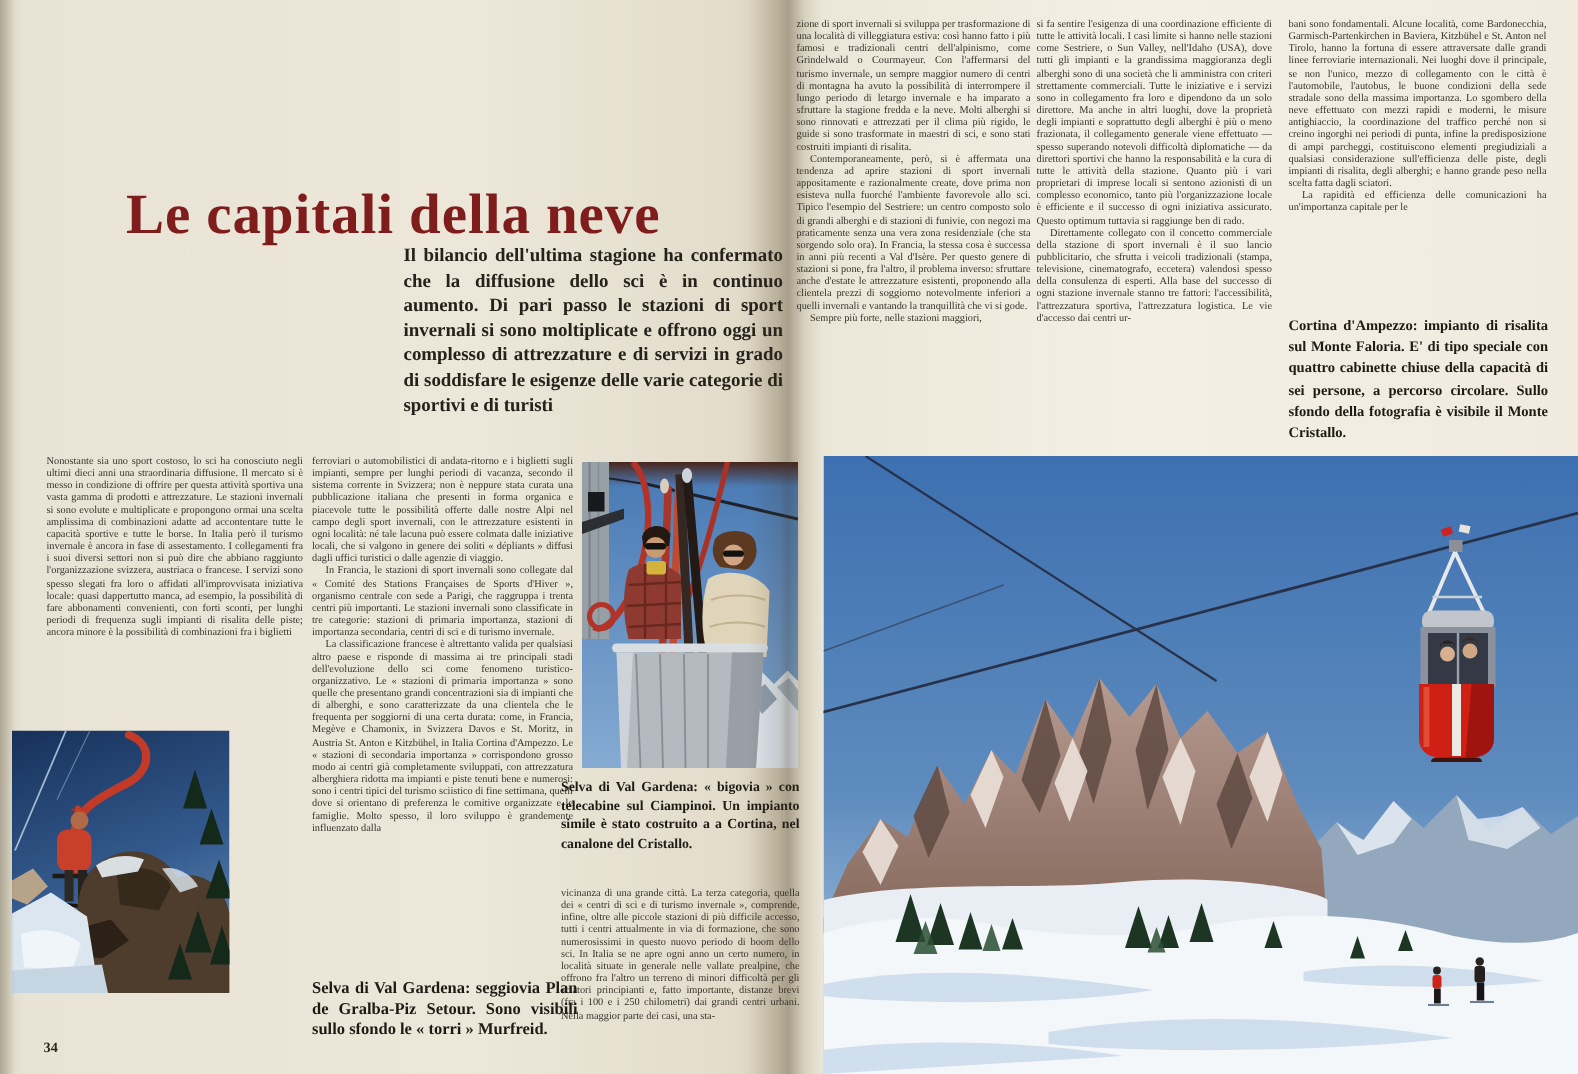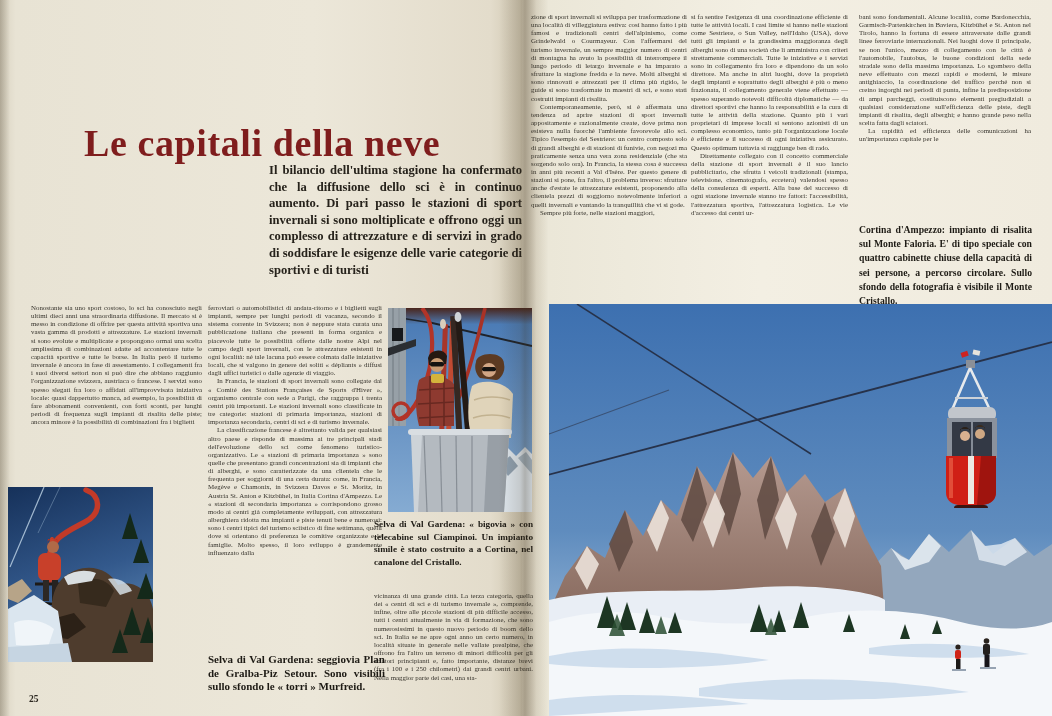--- a/index.html
+++ b/index.html
@@ -39,21 +39,21 @@
   #col2{left:208px;top:304px;width:174px;height:344px;}
   #col3{left:374px;top:592px;width:159px;height:122px;}
   #col4{left:531px;top:13px;width:156px;height:289px;}
   #col5{left:691px;top:13px;width:157px;height:289px;}
   #col6{left:859px;top:13px;width:172px;height:198px;}
   .caption{
     position:absolute;z-index:2;font-weight:bold;text-align:justify;color:#1e1b15;
   }
   #cap-seggiovia{left:208px;top:653px;width:177px;font-size:11px;line-height:13.6px;}
   #cap-bigovia{left:374px;top:518px;width:159px;font-size:9.2px;line-height:12.6px;}
-  #cap-cortina{left:859px;top:211px;width:173px;font-size:9.7px;line-height:14.2px;margin-top:12px;}
+  #cap-cortina{left:859px;top:211px;width:173px;font-size:9.7px;line-height:14.2px;}
   .pagenum{position:absolute;left:29px;top:694px;z-index:2;font-size:9.5px;font-weight:bold;color:#2c2821;}
   .photo{position:absolute;z-index:3;}
   .photo svg{display:block;width:100%;height:100%;}
   #photo-seggiovia{left:8px;top:487px;width:145px;height:175px;}
   #photo-bigovia{left:388px;top:308px;width:144px;height:204px;}
   #photo-cortina{left:549px;top:304px;width:503px;height:412px;}
   .edge-shadow-left{
     position:absolute;left:0;top:0;width:10px;height:716px;z-index:4;pointer-events:none;
     background:linear-gradient(90deg,rgba(50,40,22,.25),rgba(50,40,22,0));
   }
@@ -96,21 +96,21 @@
 
 <div class="bodycol" id="col6">
   <p>bani sono fondamentali. Alcune località, come Bardonecchia, Garmisch-Partenkirchen in Baviera, Kitzbühel e St. Anton nel Tirolo, hanno la fortuna di essere attraversate dalle grandi linee ferroviarie internazionali. Nei luoghi dove il principale, se non l'unico, mezzo di collegamento con le città è l'automobile, l'autobus, le buone condizioni della sede stradale sono della massima importanza. Lo sgombero della neve effettuato con mezzi rapidi e moderni, le misure antighiaccio, la coordinazione del traffico perché non si creino ingorghi nei periodi di punta, infine la predisposizione di ampi parcheggi, costituiscono elementi pregiudiziali a qualsiasi considerazione sull'efficienza delle piste, degli impianti di risalita, degli alberghi; e hanno grande peso nella scelta fatta dagli sciatori.</p>
   <p>La rapidità ed efficienza delle comunicazioni ha un'importanza capitale per le</p>
 </div>
 
 <div class="caption" id="cap-seggiovia">Selva di Val Gardena: seggiovia Plan de Gralba-Piz Setour. Sono visibili sullo sfondo le « torri » Murfreid.</div>
 <div class="caption" id="cap-bigovia">Selva di Val Gardena: « bigovia » con telecabine sul Ciampinoi. Un impianto simile è stato costruito a a Cortina, nel canalone del Cristallo.</div>
 <div class="caption" id="cap-cortina">Cortina d'Ampezzo: impianto di risalita sul Monte Faloria. E' di tipo speciale con quattro cabinette chiuse della capacità di sei persone, a percorso circolare. Sullo sfondo della fotografia è visibile il Monte Cristallo.</div>
 
-<div class="pagenum">25</div>
+<div class="pagenum">34</div>
 
 <div class="photo" id="photo-seggiovia">
 <svg viewBox="0 0 145 175" preserveAspectRatio="none">
   <defs>
     <linearGradient id="sky1" x1="0" y1="0" x2="0.3" y2="1">
       <stop offset="0" stop-color="#16315a"></stop>
           <stop offset="0.6" stop-color="#33598c"></stop>
           <stop offset="1" stop-color="#5a84b2"></stop>
     </linearGradient>
   </defs>

